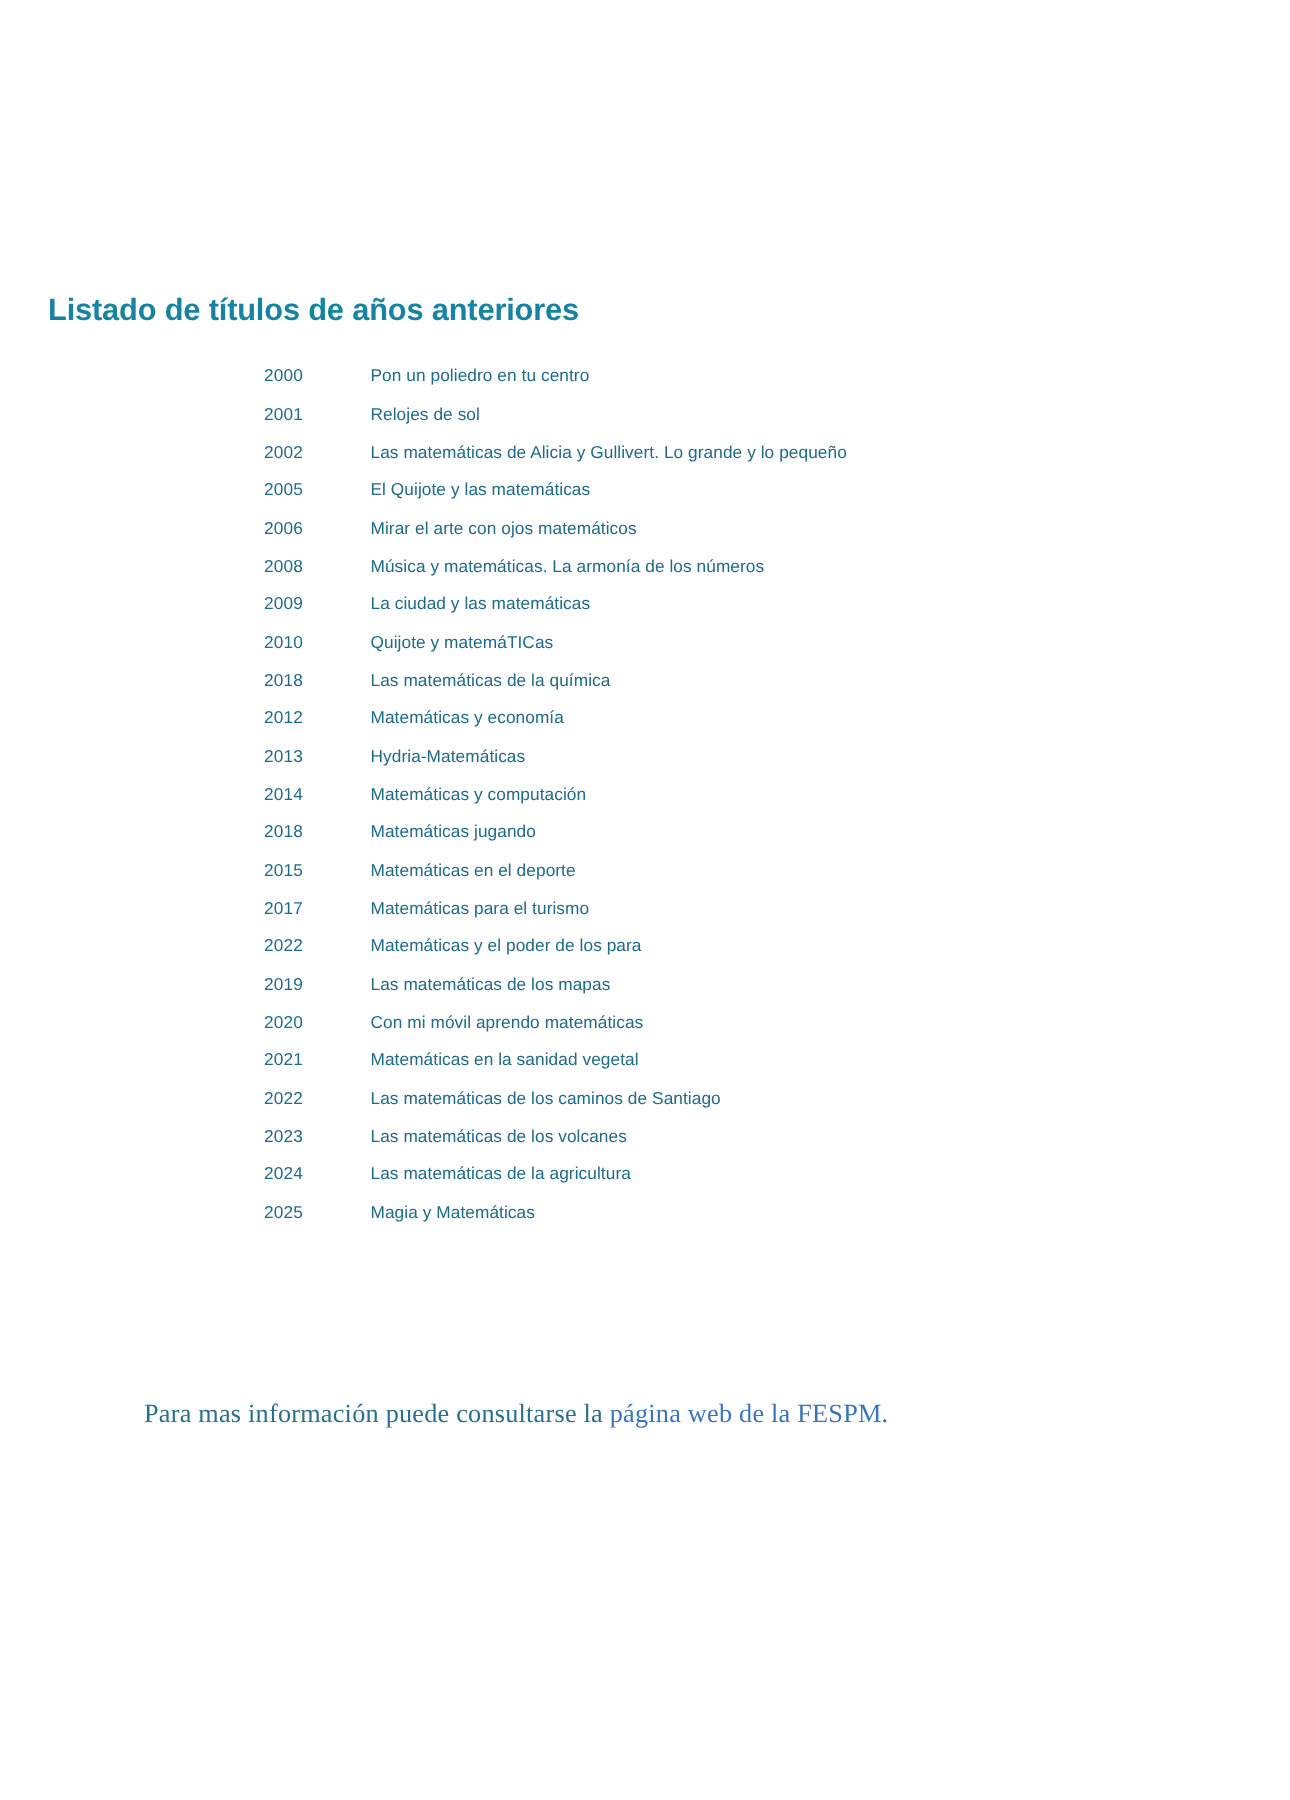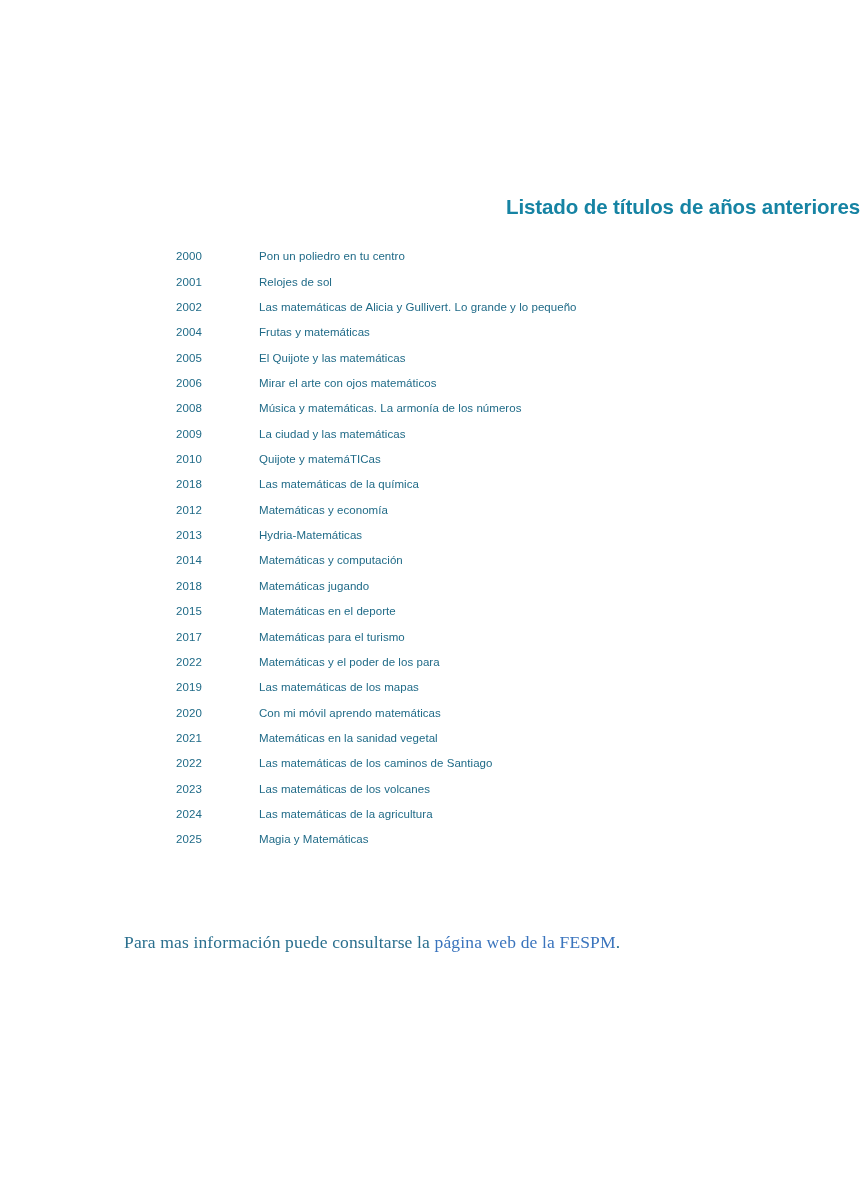--- a/index.html
+++ b/index.html
@@ -21,21 +21,21 @@
     inset: 0;
     background: #ffffff;
   }
 
   
   .doc-title {
     position: absolute;
     left: 0;
     top: 181px;
     width: 860px;
-    text-align: right;
+    text-align: left;
     padding-left: 32px;
     box-sizing: border-box;
     font-family: "Liberation Sans", sans-serif;
     font-size: 20.5px;
     font-weight: bold;
     color: #1683a3;
     letter-spacing: -0.1px;
     white-space: nowrap;
   }
 
@@ -43,50 +43,48 @@
   .title-list {
     position: absolute;
     left: 176px;
     top: 239px;
     width: 600px;
   }
   .list-row {
     height: 25.35px;
     line-height: 15px;
     display: flex;
-    align-items: flex-end;
+    align-items: center;
     white-space: nowrap;
   }
   .row-year {
     width: 71px;
     flex: 0 0 71px;
     font-family: "Liberation Sans", sans-serif;
     font-size: 11.5px;
     color: #1f6a87;
     letter-spacing: 0.1px;
   }
   .row-title {
     font-family: "Liberation Sans", sans-serif;
     font-size: 11.5px;
     color: #1f6a87;
     letter-spacing: 0.05px;
-    margin-left: 12px;
   }
 
   
   .footer-note {
     position: absolute;
     left: 96px;
     top: 932px;
     font-family: "Liberation Serif", serif;
     font-size: 17.5px;
     color: #2a6f8e;
     white-space: nowrap;
     letter-spacing: 0.15px;
-    margin-left: 28px;
   }
   .footer-note .link-part {
     color: #3a74bd;
     text-decoration: none;
   }
 </style>
 </head>
 <body>
 
 <div class="page">
@@ -98,24 +96,20 @@
         <span class="row-year">2000</span>
         <span class="row-title">Pon un poliedro en tu centro</span>
       </div>
       <div class="list-row">
         <span class="row-year">2001</span>
         <span class="row-title">Relojes de sol</span>
       </div>
       <div class="list-row">
         <span class="row-year">2002</span>
         <span class="row-title">Las matemáticas de Alicia y Gullivert. Lo grande y lo pequeño</span>
-      </div>
-      <div class="list-row">
-        <span class="row-year">2004</span>
-        <span class="row-title">Frutas y matemáticas</span>
       </div>
       <div class="list-row">
         <span class="row-year">2005</span>
         <span class="row-title">El Quijote y las matemáticas</span>
       </div>
       <div class="list-row">
         <span class="row-year">2006</span>
         <span class="row-title">Mirar el arte con ojos matemáticos</span>
       </div>
       <div class="list-row">

